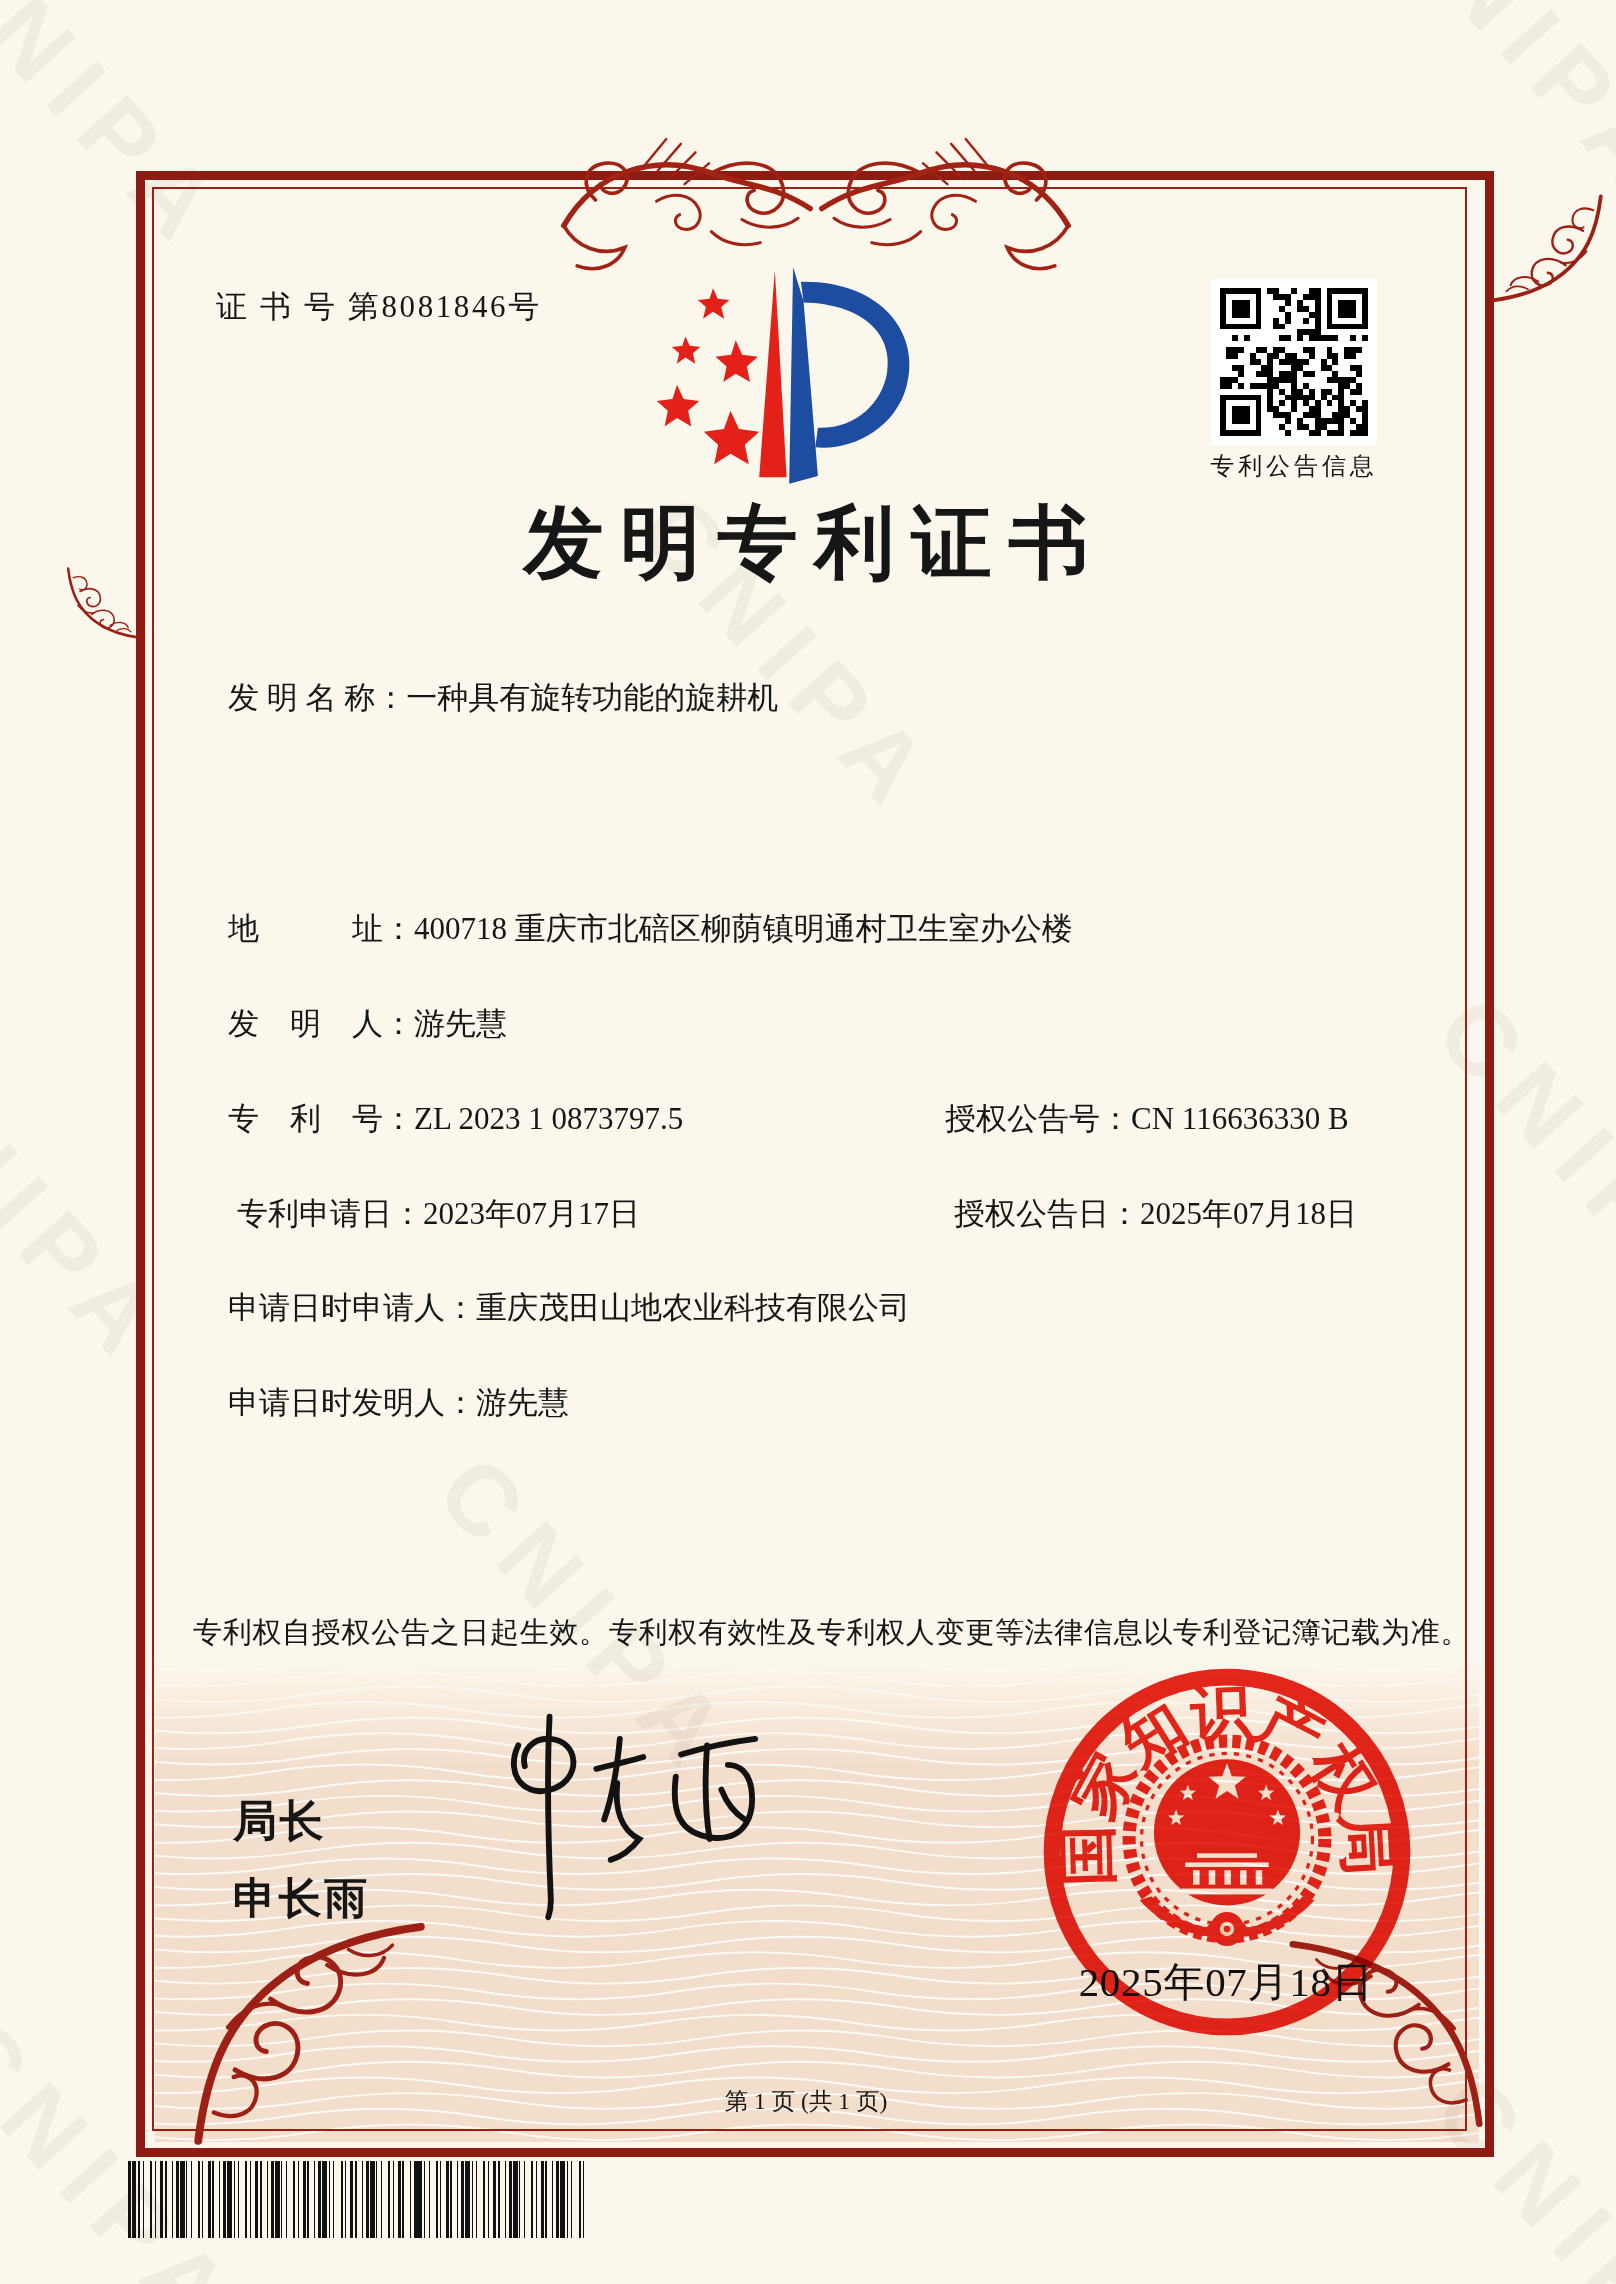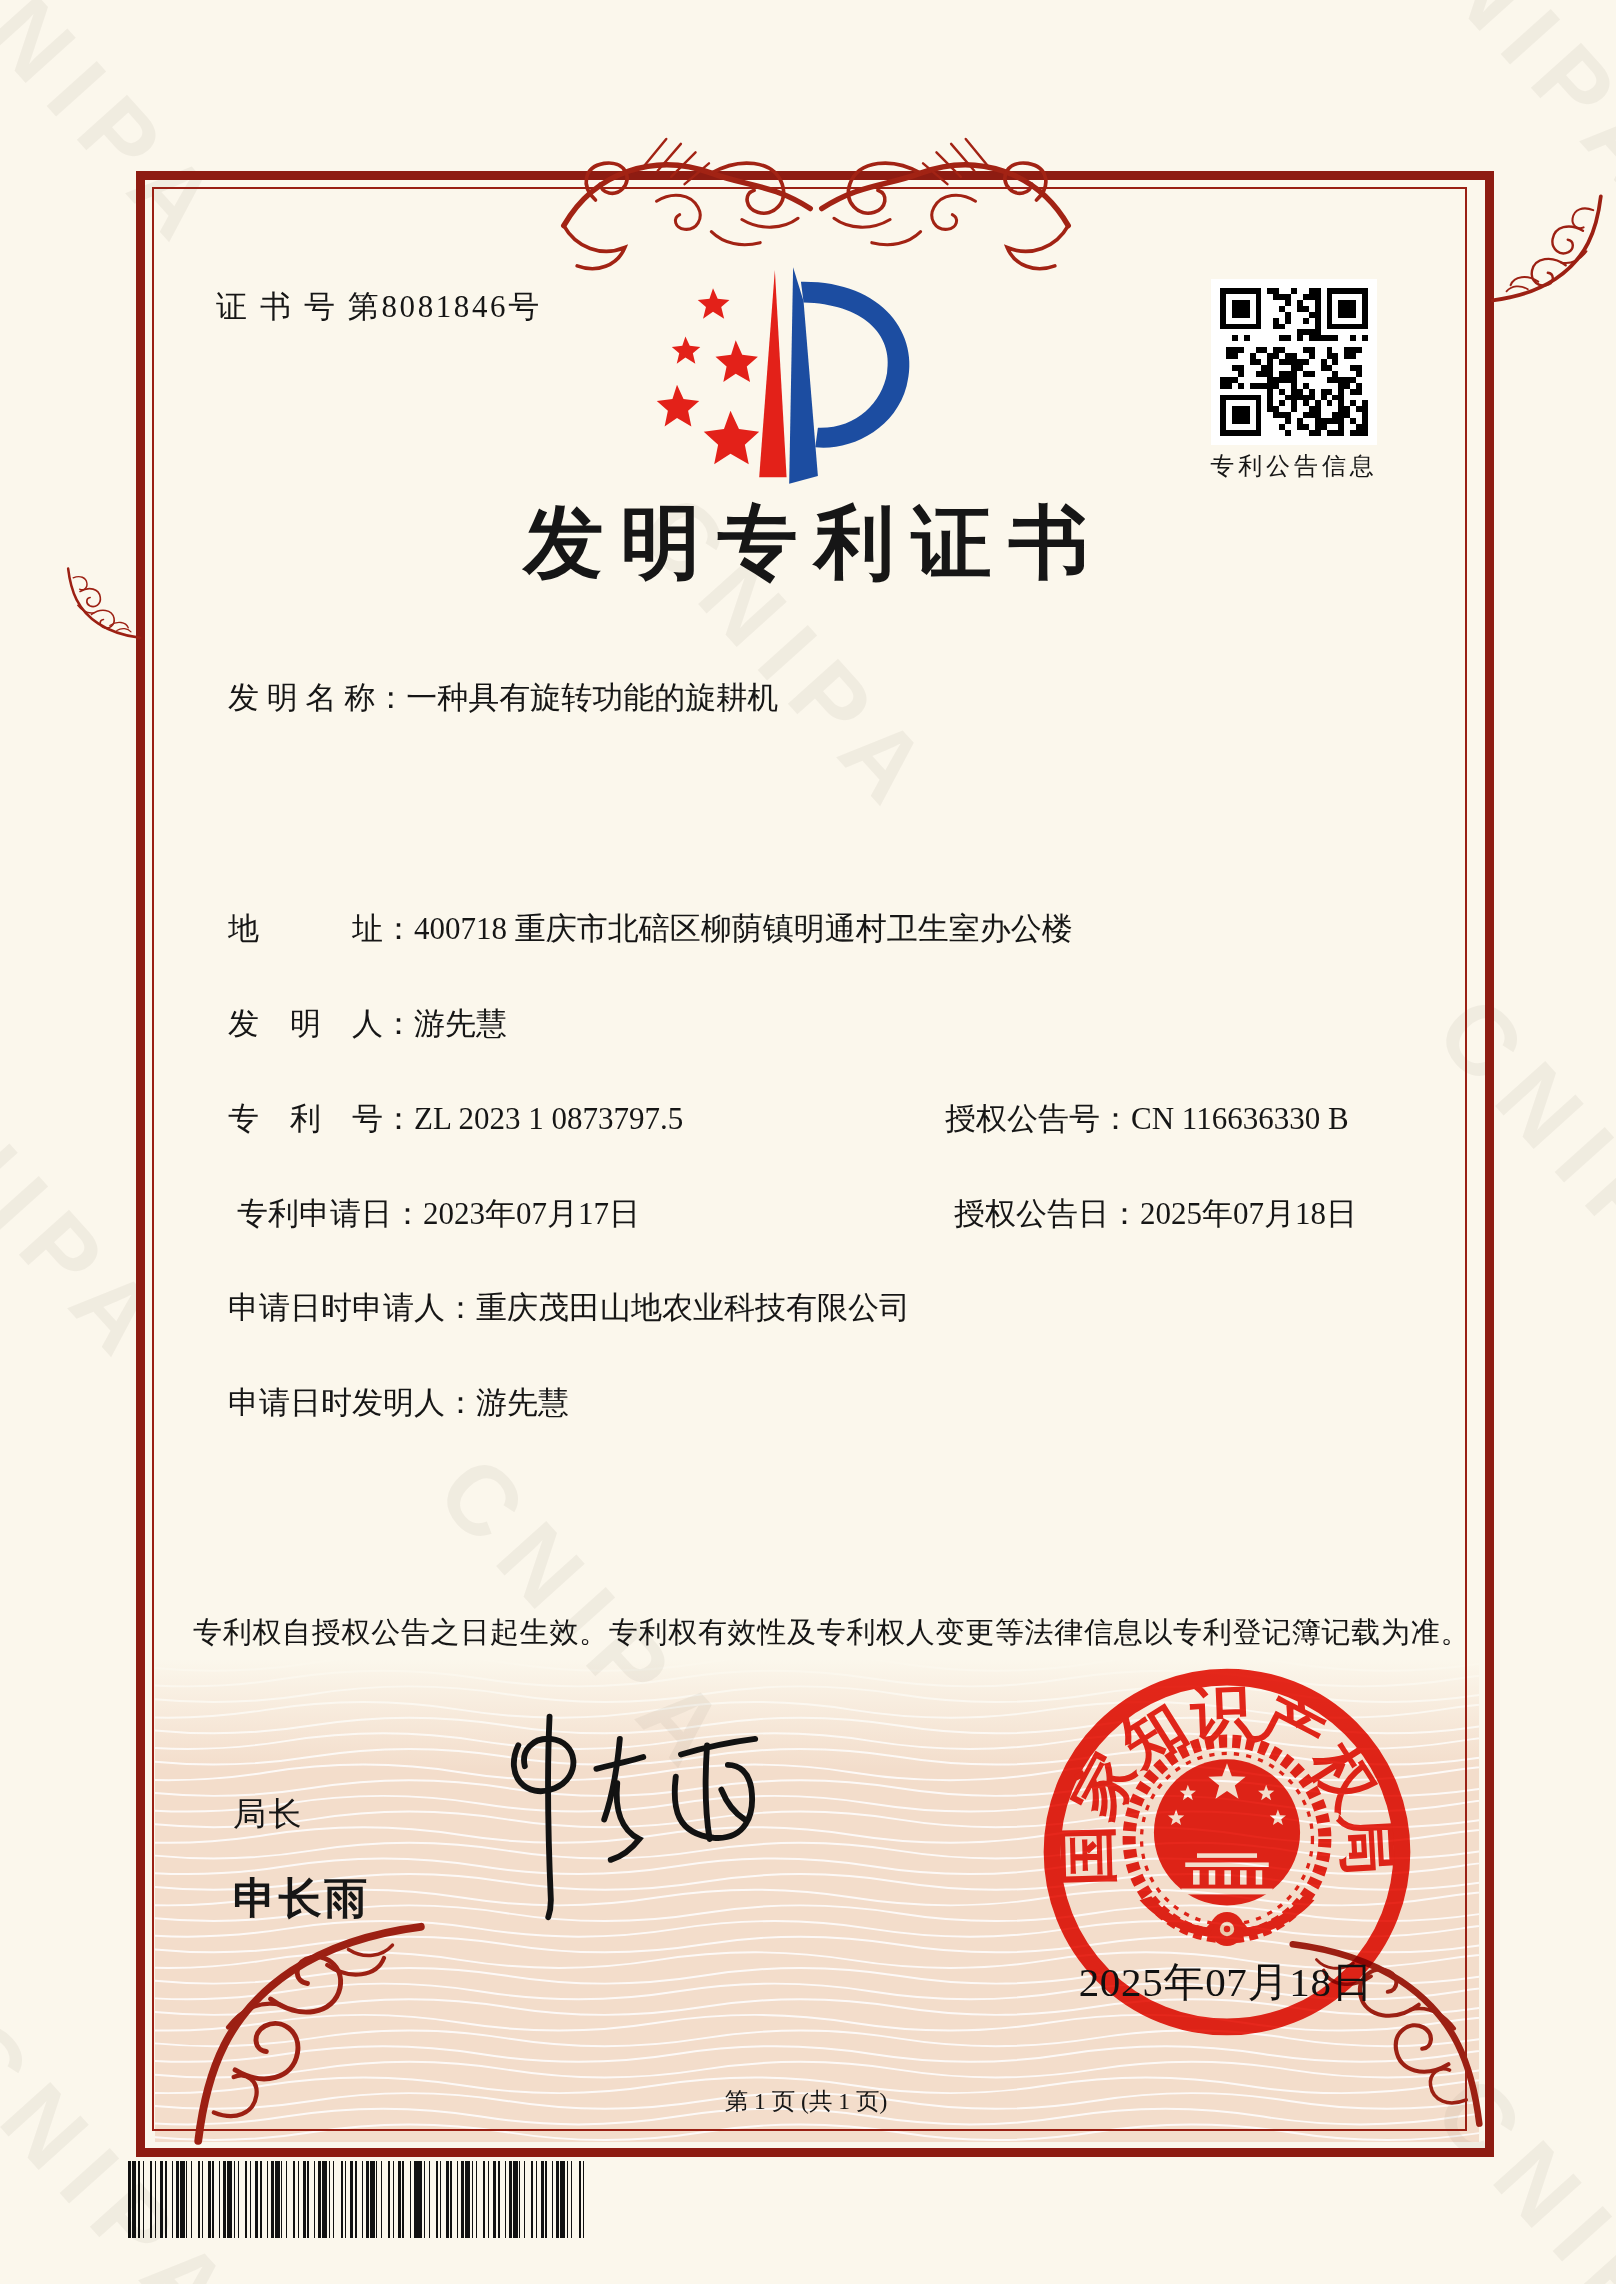--- a/index.html
+++ b/index.html
@@ -42,21 +42,21 @@
   .row .lbl{display:inline-block;}
   .rgt{position:absolute;left:717px;top:0;}
   .r1{top:677px;} .r2{top:812px;} .r3{top:908px;} .r4{top:1003px;}
   .r5{top:1098px;} .r6{top:1193px;margin-left:9px;} .r7{top:1287px;} .r8{top:1382px;}
 
   
   .stmt1{position:absolute;left:254px;top:1557px;font-size:29px;letter-spacing:0.7px;z-index:5;white-space:nowrap;}
   .stmt2{position:absolute;left:193px;top:1613px;font-size:29px;letter-spacing:0.7px;z-index:5;white-space:nowrap;}
 
   
-  .signoff-title{position:absolute;left:233px;top:1792px;font-size:33px;font-weight:normal;z-index:5;
+  .signoff-title{position:absolute;left:233px;top:1792px;font-size:44px;font-weight:bold;z-index:5;
                  font-family:"Liberation Sans","DejaVu Sans",sans-serif;letter-spacing:2.6px;}
   .signoff-name{position:absolute;left:233px;top:1870px;font-size:43px;font-weight:bold;z-index:5;
                 font-family:"Liberation Sans","DejaVu Sans",sans-serif;letter-spacing:2.6px;}
   .signature{position:absolute;left:492px;top:1705px;width:365px;height:218px;z-index:6;}
 
   
   .seal{position:absolute;left:1043px;top:1668px;width:368px;height:368px;z-index:6;
         mix-blend-mode:multiply;}
   .seal-text{font-size:92px;font-weight:bold;fill:#e8281c;
              font-family:"Liberation Serif","DejaVu Serif",serif;}

